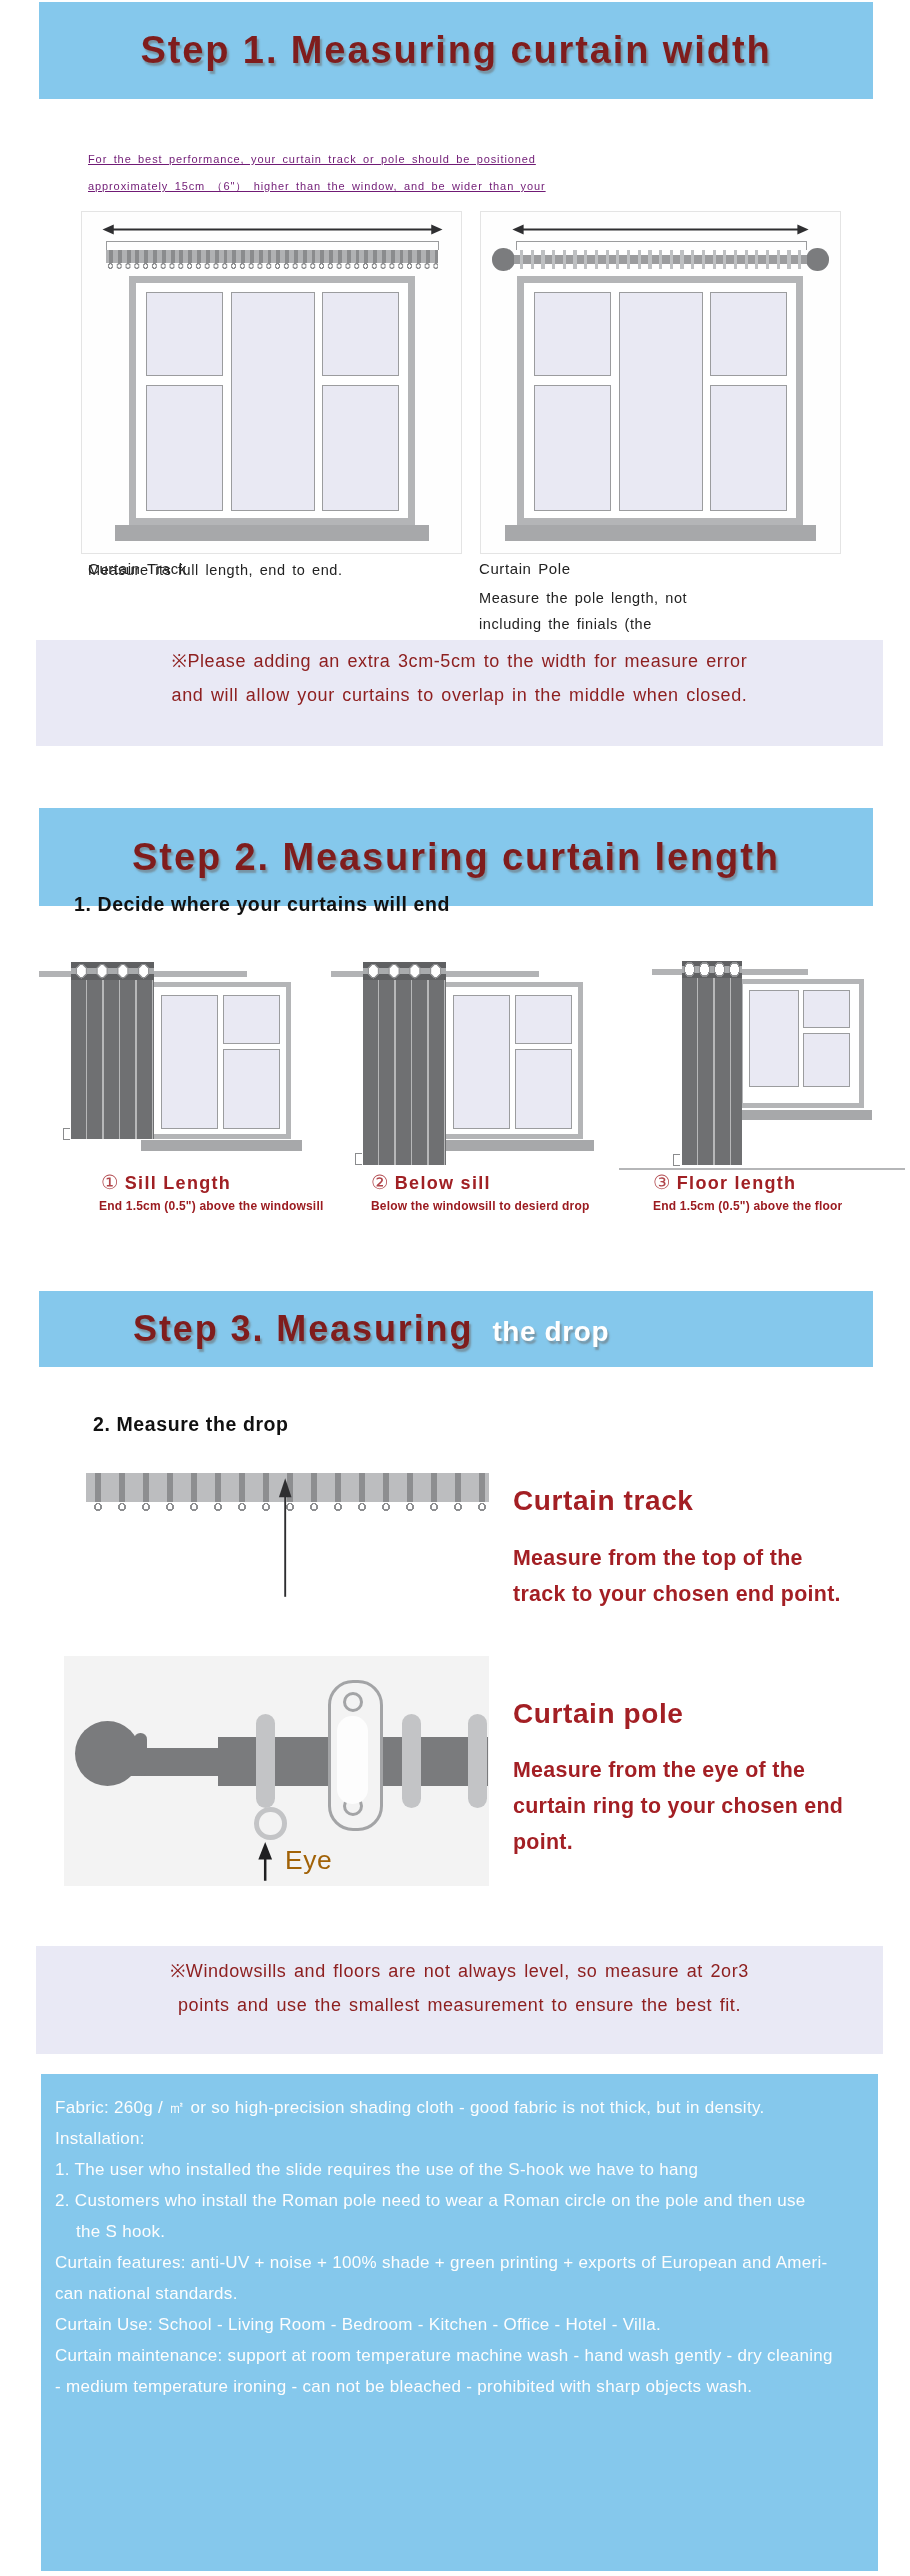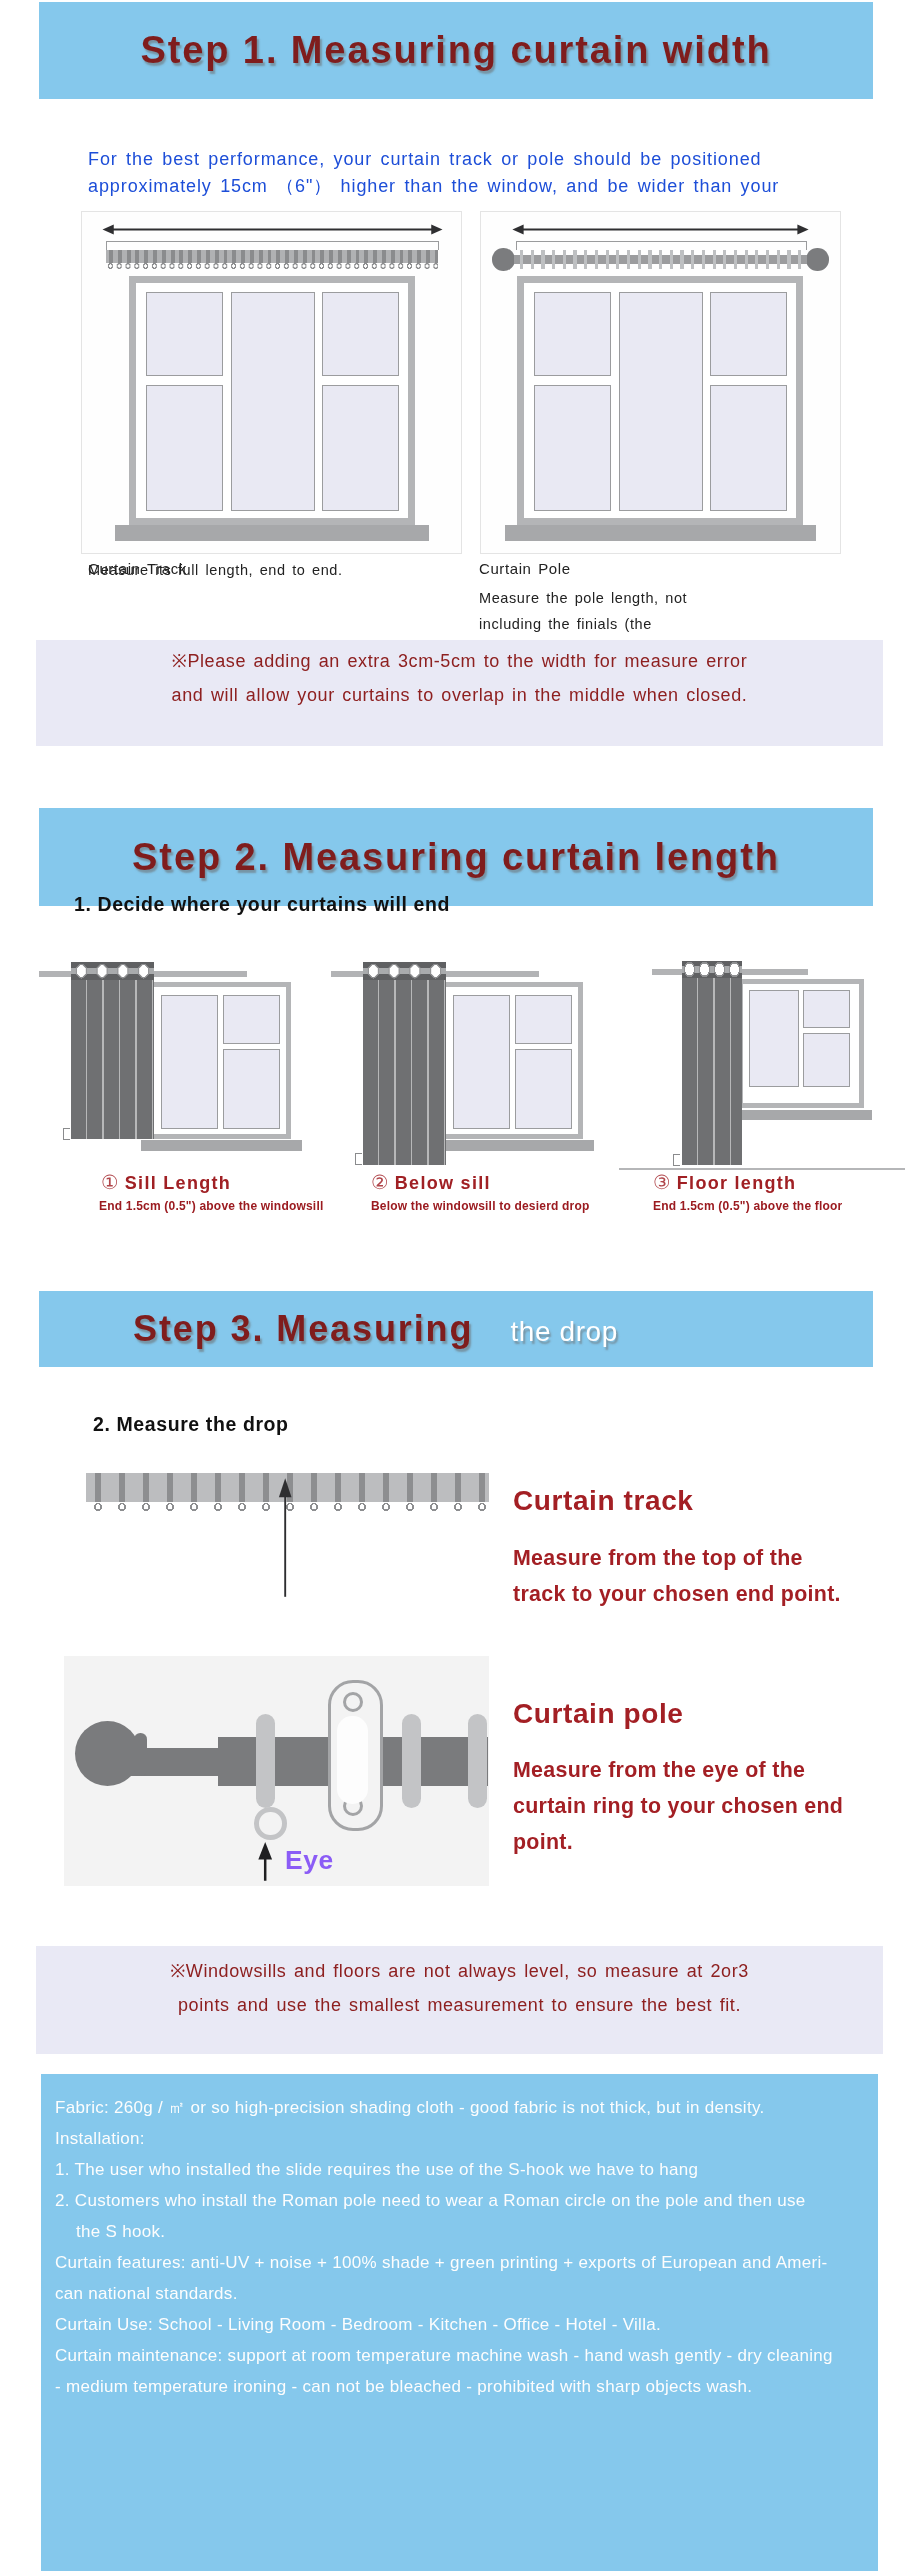--- a/index.html
+++ b/index.html
@@ -4,25 +4,25 @@
 <style>
   html,body{margin:0;padding:0;background:#ffffff;}
   #page{position:relative;width:910px;height:2576px;background:#ffffff;overflow:hidden;
         font-family:"Liberation Sans", sans-serif;}
   .abs{position:absolute;}
   
   .banner{position:absolute;left:39px;width:834px;background:#85c8ec;display:flex;
           align-items:center;justify-content:center;}
   .banner-text{color:#7f1d1d;font-weight:bold;font-size:38px;letter-spacing:1.9px;
                text-shadow:1.9px 2.5px 1.9px rgba(105,105,105,0.55);white-space:nowrap;}
-  .banner-sub{color:#ffffff;font-weight:normal;font-size:28px;letter-spacing:0.6px;
-              text-shadow:1.9px 2.5px 1.9px rgba(105,105,105,0.55);white-space:nowrap;margin-left:18px;}
-  
-  .intro{position:absolute;font-size:18px;color:#1d4ed8;letter-spacing:0.9px;word-spacing:2.5px;
-         line-height:27px;white-space:nowrap;}
+  .banner-sub{color:#ffffff;font-weight:bold;font-size:28px;letter-spacing:0.6px;
+              text-shadow:1.9px 2.5px 1.9px rgba(105,105,105,0.55);white-space:nowrap;}
+  
+  .intro{position:absolute;font-size:11px;color:#701a75;letter-spacing:0.9px;word-spacing:2.5px;
+         line-height:27px;white-space:nowrap;text-decoration:underline;}
   .cap-title{position:absolute;font-size:15px;color:#222;letter-spacing:0.6px;word-spacing:1.9px;white-space:nowrap;}
   .cap-line{position:absolute;font-size:14.5px;color:#222;letter-spacing:0.6px;word-spacing:1.9px;
             line-height:26px;white-space:nowrap;}
   .note{position:absolute;left:36px;width:847px;background:#e9e9f5;text-align:center;
         color:#8e2020;font-size:18px;letter-spacing:0.6px;word-spacing:1.9px;line-height:34px;}
   .black-h{position:absolute;font-size:19.5px;font-weight:bold;color:#111;letter-spacing:0.6px;white-space:nowrap;}
   .red-h{position:absolute;font-size:28px;font-weight:bold;color:#a31f24;letter-spacing:0.6px;white-space:nowrap;}
   .red-b{position:absolute;font-size:21.4px;font-weight:600;color:#a31f24;letter-spacing:0.3px;
          line-height:36px;white-space:nowrap;}
   
@@ -57,21 +57,21 @@
   .bigrings{position:absolute;background-image:radial-gradient(circle 5px at 12px 5px,#ffffff 0 2.5px,#8d8e90 2.5px 4.1px,transparent 4.1px);
             background-size:24px 11.3px;background-repeat:repeat-x;}
   
   .polebox{position:absolute;background:#f3f3f3;overflow:hidden;}
   .pb-metal{position:absolute;background:#7a7b7d;}
   .pb-ring{position:absolute;background:#c3c4c6;border-radius:10px;}
   .pb-eye{position:absolute;border:5.7px solid #c3c4c6;border-radius:50%;background:#f3f3f3;}
   .pb-plate{position:absolute;background:#f3f3f3;border:3.1px solid #a3a4a6;border-radius:25px;}
   .pb-hole{position:absolute;border:3.1px solid #a3a4a6;border-radius:50%;background:#f3f3f3;}
   .pb-capsule{position:absolute;background:#fdfdfd;border-radius:15px;}
-  .eye-label{position:absolute;font-size:26.4px;font-weight:bold;color:#8b5cf6;letter-spacing:0.6px;}
+  .eye-label{position:absolute;font-size:26.4px;font-weight:normal;color:#a16207;letter-spacing:0.6px;}
   
   .footer{position:absolute;left:41px;top:2074px;width:837px;height:497px;background:#85c8ec;
           color:#fdfdfd;font-size:17px;letter-spacing:0.3px;}
   .footer .fl{padding-left:14px;line-height:31px;white-space:nowrap;}
   .footer .fl.first{padding-top:17.6px;}
   .footer .fl.indent{padding-left:35px;}
 </style>
 </head>
 <body>
 

